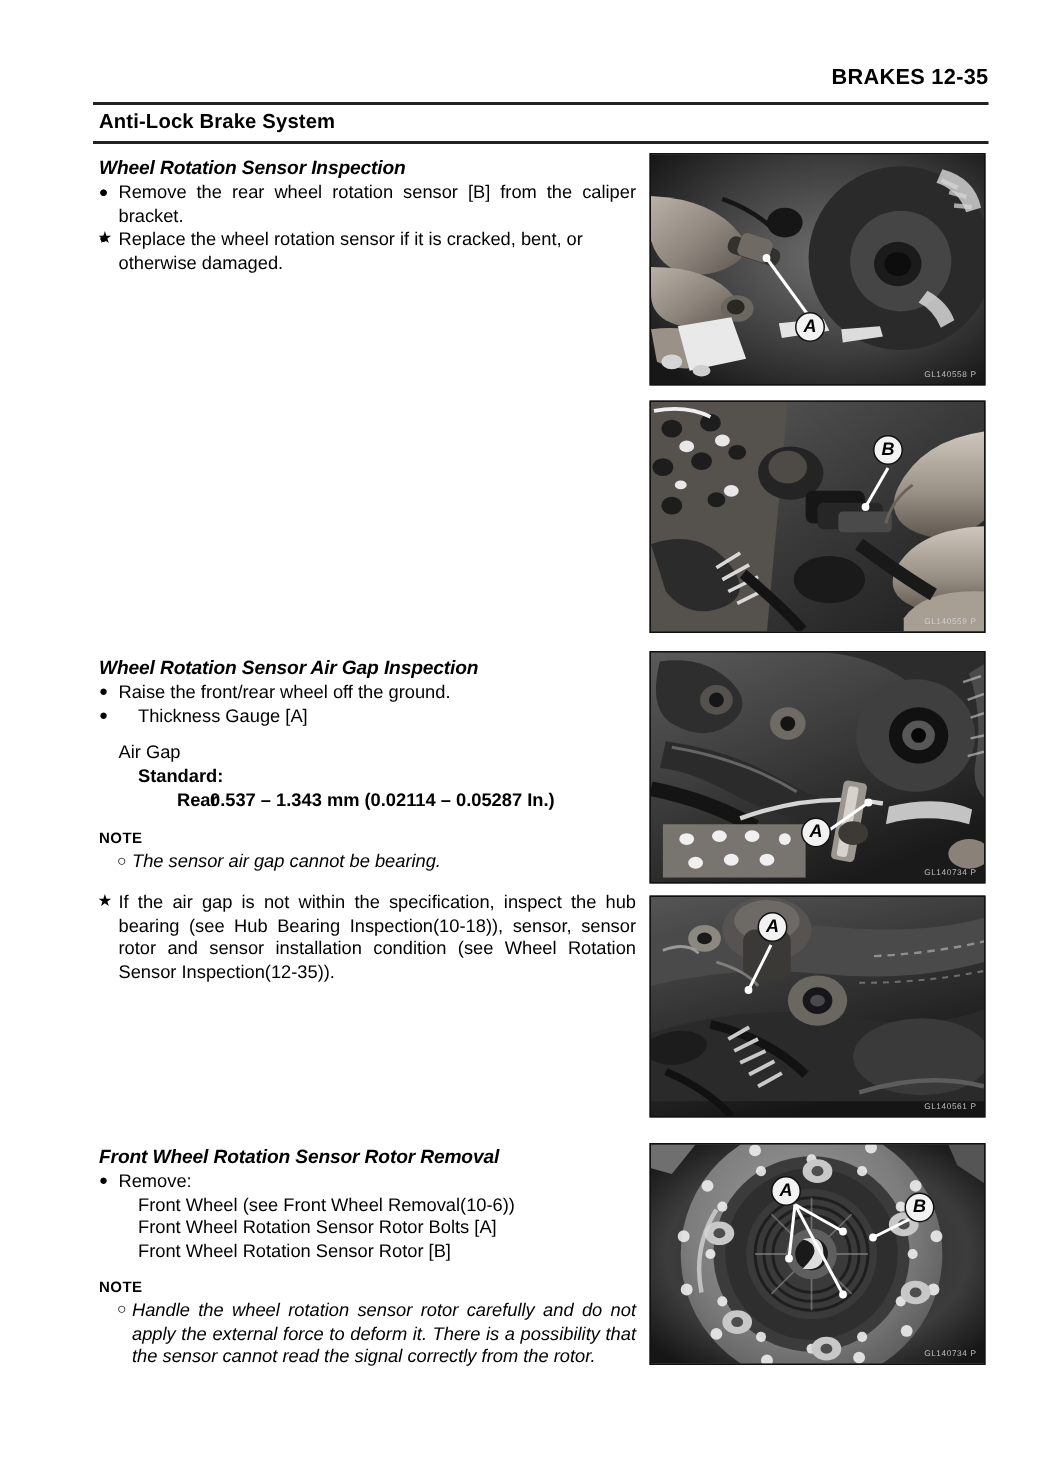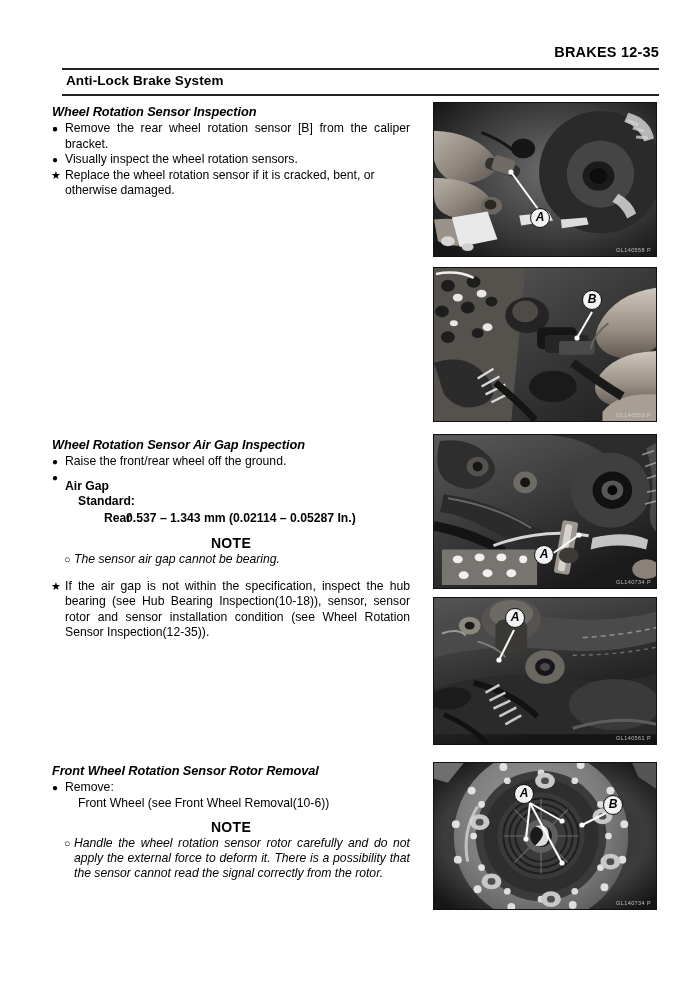--- a/index.html
+++ b/index.html
@@ -44,21 +44,21 @@
     position: absolute;
     left: 66px; top: 45px;
     font-size: 13.5px;
     font-weight: bold;
     letter-spacing: 0.1px;
   }
 
   
   .textcol {
     position: absolute;
-    left: 52px;
+    left: 66px;
     width: 358px;
     font-size: 12.2px;
     line-height: 15.4px;
   }
   .subhead {
     font-style: italic;
     font-weight: bold;
     font-size: 12.8px;
     margin: 0 0 2px 0;
     letter-spacing: -0.1px;
@@ -79,43 +79,43 @@
   .justify > span { display: inline; }
   .indent1 { padding-left: 26px; }
   .u { }
 
   
   .spec {
     margin-top: 9px;
     font-size: 12.2px;
   }
   .spec .lbl {
-    font-weight: bold;
+    font-weight: normal;
     padding-left: 13px;
   }
   .spec .lbl2 {
     font-weight: bold;
     padding-left: 26px;
   }
   .spec .row {
     display: flex;
     font-weight: bold;
     line-height: 16.5px;
   }
   .spec .row .k {
     width: 74px;
     padding-left: 52px;
     box-sizing: border-box;
   }
   .spec .row .v { flex: 1; }
 
   .note-title {
-    text-align: center;
-    font-weight: bold;
-    font-size: 14px;
+    text-align: left;
+    font-weight: bold;
+    font-size: 10px;
     letter-spacing: 0.3px;
   }
   .note-body {
     font-style: italic;
     position: relative;
     padding-left: 22px;
   }
   .note-body .mk {
     position: absolute;
     left: 12px; top: 0;
@@ -181,38 +181,38 @@
 
     <div class="item">
       <span class="mk">●</span>
     </div>
     <div class="item justify">
       <span class="mk">●</span>
       <span>Remove the rear wheel rotation sensor [B] from the caliper bracket.</span>
     </div>
     <div class="item">
       <span class="mk">●</span>
-      <span>Visually inspect the wheel rotation sensors.</span>
     </div>
     <div class="item">
       <span class="mk star">★</span>
       <span>Replace the wheel rotation sensor if it is cracked, bent, or otherwise damaged.</span>
     </div>
   </div>
 
   <div class="textcol" style="top:409px;">
     <div class="subhead">Wheel Rotation Sensor Air Gap Inspection</div>
 
     <div class="item">
       <span class="mk">●</span>
       <span>Raise the front/rear wheel off the ground.</span>
     </div>
     <div class="item">
       <span class="mk">●</span>
     </div>
+    <div class="indent1">Thickness Gauge [A]</div>
 
     <div class="spec">
       <div class="lbl">Air Gap</div>
       <div class="lbl2">Standard:</div>
       <div class="row">
         <div class="k">Rear</div>
         <div class="v">0.537 – 1.343 mm (0.02114 – 0.05287 In.)</div>
       </div>
     </div>
 
@@ -229,20 +229,22 @@
 
   <div class="textcol" style="top:735px;">
     <div class="subhead">Front Wheel Rotation Sensor Rotor Removal</div>
 
     <div class="item">
       <span class="mk">●</span>
       <span>Remove:</span>
     </div>
 
     <div class="indent1"><span>Front Wheel </span><span class="u">(see Front Wheel Removal(10-6))</span></div>
+    <div class="indent1">Front Wheel Rotation Sensor Rotor Bolts [A]</div>
+    <div class="indent1">Front Wheel Rotation Sensor Rotor [B]</div>
 
     <div class="note-title" style="margin-top:9px;">NOTE</div>
     <div class="note-body justify">
       <span class="mk">○</span>
       <span>Handle the wheel rotation sensor rotor carefully and do not apply the external force to deform it.  There is a possibility that the sensor cannot read the signal correctly from the rotor.</span>
     </div>
   </div>
 
   <div class="photo" style="top:74px; height:155px;">
     <svg viewBox="0 0 224 155" preserveAspectRatio="none">

